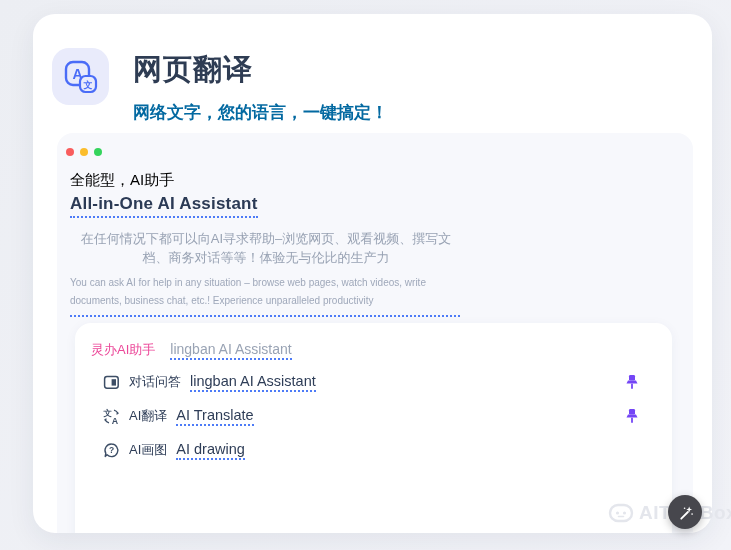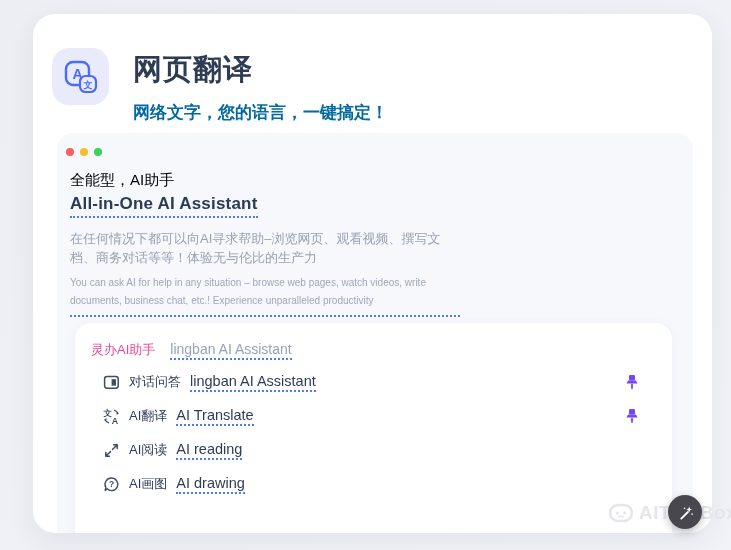--- a/index.html
+++ b/index.html
@@ -35,21 +35,21 @@
   }
   .traffic { position:absolute; left:9px; top:15px; display:flex; gap:6px; }
   .dot { width:8px; height:8px; border-radius:50%; }
 
   .heading-zh { font-size:15px; font-weight:400; color:#000000; margin-bottom:4px; }
   .heading-en-wrap { margin-bottom:11px; }
   .heading-en {
     display:inline-block; font-size:17px; font-weight:700; color:#2b3a55; letter-spacing:.2px;
     border-bottom:2px dotted #4d7bf7; padding-bottom:2px;
   }
-  .desc-zh { width:392px; font-size:13px; line-height:19px; color:#98a2b3; margin-bottom:7px; }
+  .desc-zh { width:392px; font-size:13px; line-height:19px; color:#98a2b3; margin-bottom:7px;text-align:center; }
   .desc-en {
     width:390px; font-size:10px; line-height:18px; color:#9fa8ba;
     border-bottom:2px dotted #4d7bf7; padding-bottom:5px;
   }
 
   
   .menu-card {
     margin:6px 0 0 5px; width:597px; height:232px;
     background:#ffffff; border-radius:16px;
     padding:12px 0 0 16px;
@@ -159,30 +159,20 @@
           <span class="pin">
             <svg width="14" height="15" viewBox="0 0 14 15">
               <rect x="4" y="0.5" width="6" height="5.5" rx="1.2" fill="#7446f6"></rect>
               <path d="M3 6 L11 6 L12.5 9 L1.5 9 Z" fill="#7446f6"></path>
               <rect x="6.1" y="9" width="1.8" height="5.5" rx="0.9" fill="#7446f6"></rect>
             </svg>
           </span>
         </div>
 
 
-        <div class="menu-row">
-          <span class="mi">
-            <svg width="17" height="17" viewBox="0 0 17 17">
-              <path d="M9.5 7.5 L14.2 2.8 M14.2 2.8 L10.6 2.8 M14.2 2.8 L14.2 6.4" fill="none" stroke="#3d4e66" stroke-width="1.5" stroke-linecap="round"></path>
-              <path d="M7.5 9.5 L2.8 14.2 M2.8 14.2 L6.4 14.2 M2.8 14.2 L2.8 10.6" fill="none" stroke="#3d4e66" stroke-width="1.5" stroke-linecap="round"></path>
-            </svg>
-          </span>
-          <span class="ml">AI阅读</span>
-          <span class="mt">AI reading</span>
-        </div>
 
         <div class="menu-row">
           <span class="mi">
             <svg width="17" height="17" viewBox="0 0 17 17">
               <path d="M8.5 2 a6.3 6.3 0 1 1 -4.4 10.8 L2.2 14.4 L2.8 11.3 A6.3 6.3 0 0 1 8.5 2 Z" fill="none" stroke="#3d4e66" stroke-width="1.4" stroke-linejoin="round"></path>
               <text x="8.5" y="11.4" font-size="8.5" font-weight="bold" fill="#3d4e66" text-anchor="middle" font-family="Liberation Sans, DejaVu Sans, sans-serif">?</text>
             </svg>
           </span>
           <span class="ml">AI画图</span>
           <span class="mt">AI drawing</span>

